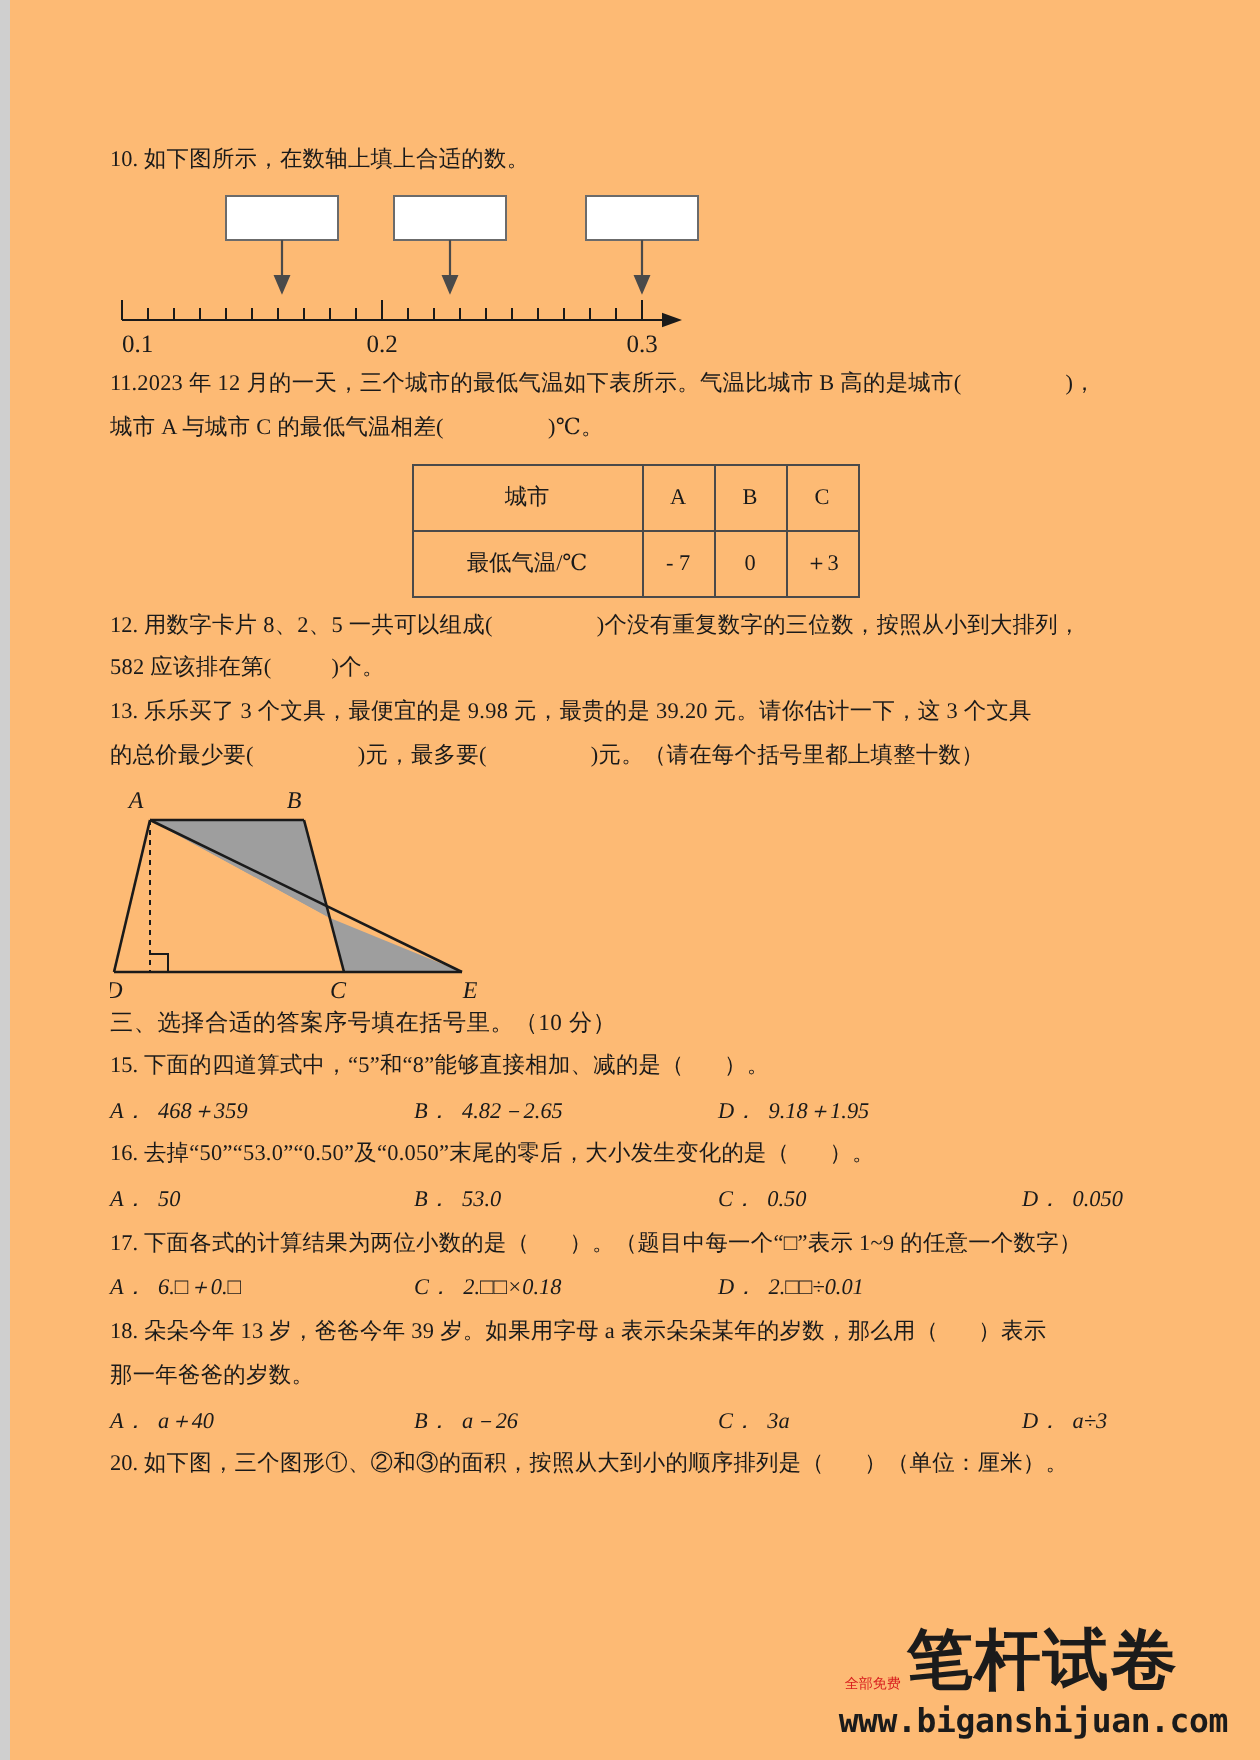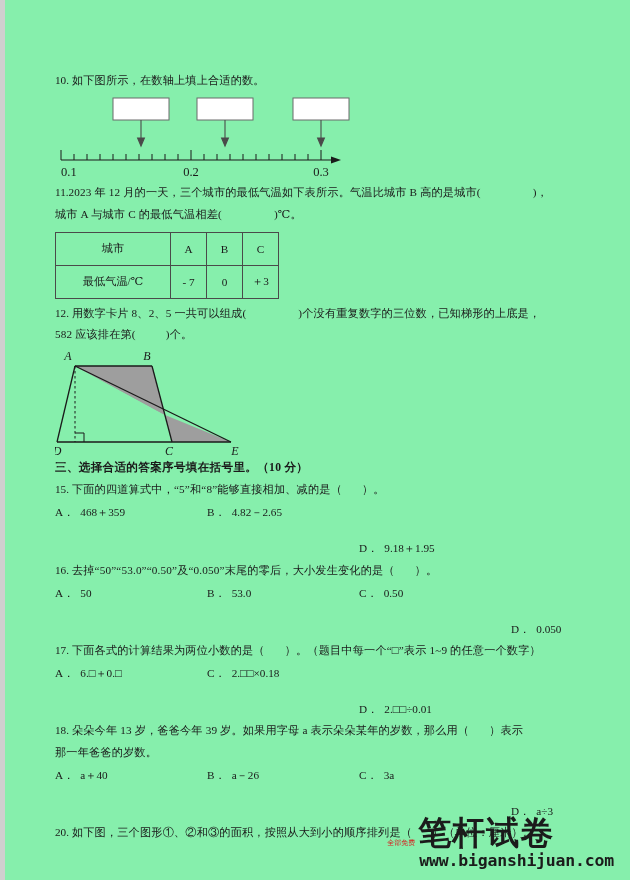--- a/index.html
+++ b/index.html
@@ -11,21 +11,21 @@
     width: 630px;
     height: 880px;
     position: relative;
     overflow: hidden;
     font-family: "Liberation Serif", "DejaVu Serif", serif;
     color: #1a1a1a;
   }
   .page {
     position: absolute;
     inset: 0;
-    background: #86efac;
+    background: #fdba74;
     padding-left: 32px;
   }
   .left-strip {
     position: absolute;
     left: 0; top: 0;
     width: 5px; height: 880px;
     background: #cfcfcf;
   }
   .content {
     position: absolute;
@@ -52,46 +52,48 @@
     display: inline-block;
     min-width: 30px;
   }
   .paren {
     display: inline-block;
     min-width: 20px;
     text-align: center;
   }
   .sec-head {
     font-size: 11.6px;
-    font-weight: bold;
+    font-weight: normal;
     line-height: 2.0;
     letter-spacing: 0.3px;
   }
   .opts {
     font-size: 11.2px;
     line-height: 2.0;
     display: flex;
   }
   .opts .opt {
     width: 152px;
     white-space: nowrap;
-  }
-  .opts .opt:last-child { width: auto; margin-top: 36px; }
+    font-style: italic;
+  }
+  .opts .opt:last-child { width: auto; }
   .opt .lab { margin-right: 6px; }
 
   
   .numline-wrap {
     position: relative;
     height: 86px;
     margin-top: 4px;
   }
 
   
   .table-wrap {
     display: flex;
+    justify-content: center;
     margin: 6px 0 4px 0;
   }
   table.temp {
     border-collapse: collapse;
     font-size: 11.2px;
   }
   table.temp td {
     border: 1px solid #4a4a4a;
     text-align: center;
     height: 30px;
@@ -109,21 +111,21 @@
 
   
   .watermark {
     position: absolute;
     right: 16px;
     bottom: 10px;
     text-align: left;
     user-select: none;
   }
   .wm-cn {
-    font-family: Liberation Sans, sans-serif;
+    font-family: Liberation Mono, monospace;
     font-size: 33px;
     font-weight: bold;
     color: #1b1b1b;
     letter-spacing: 1px;
     line-height: 1.05;
     padding-left: 34px;
   }
   .wm-free {
     position: absolute;
     left: 0;
@@ -136,21 +138,20 @@
     text-align: center;
   }
   .wm-url {
     font-family: "DejaVu Sans Mono", monospace;
     font-size: 16.5px;
     font-weight: bold;
     color: #1b1b1b;
     letter-spacing: -0.2px;
     line-height: 1.1;
     margin-top: 1px;
-    margin-left: 35px;
   }
 </style>
 </head>
 <body>
 
 <div class="page">
   <div class="left-strip"></div>
 
   <div class="content">
 
@@ -227,24 +228,29 @@
           <td class="val">- 7</td>
           <td class="val">0</td>
           <td class="val">＋3</td>
         </tr>
       </tbody>
         </table>
     </div>
 
     <div class="q">
       <span class="num">12.</span>
-      <span>用数字卡片 8、2、5 一共可以组成(</span><span class="blank"></span><span>)个没有重复数字的三位数，已知梯形的上底是，</span><br>
+      <span>用数字卡片 8、2、5 一共可以组成(</span><span class="blank"></span><span>)个没有重复数字的三位数，按照从小到大排列，</span><br>
       <span>582 应该排在第(</span><span class="blank-sm"></span><span>)个。</span>
     </div>
 
+    <div class="q">
+      <span class="num">13.</span>
+      <span>乐乐买了 3 个文具，最便宜的是 9.98 元，最贵的是 39.20 元。请你估计一下，这 3 个文具</span><br>
+      <span>的总价最少要(</span><span class="blank"></span><span>)元，最多要(</span><span class="blank"></span><span>)元。（请在每个括号里都上填整十数）</span>
+    </div>
 
 
     <div class="geo-wrap">
       <svg width="260" height="108" viewBox="0 0 260 108">
 
         <polygon points="20,18 97,18 110,67 20,18" fill="#9e9e9e" stroke="none"></polygon>
         <polygon points="20,18 97,18 110,67" fill="#9e9e9e" stroke="none"></polygon>
 
         <polygon points="110,67 117,94 176,94" fill="#9e9e9e" stroke="none"></polygon>
 

